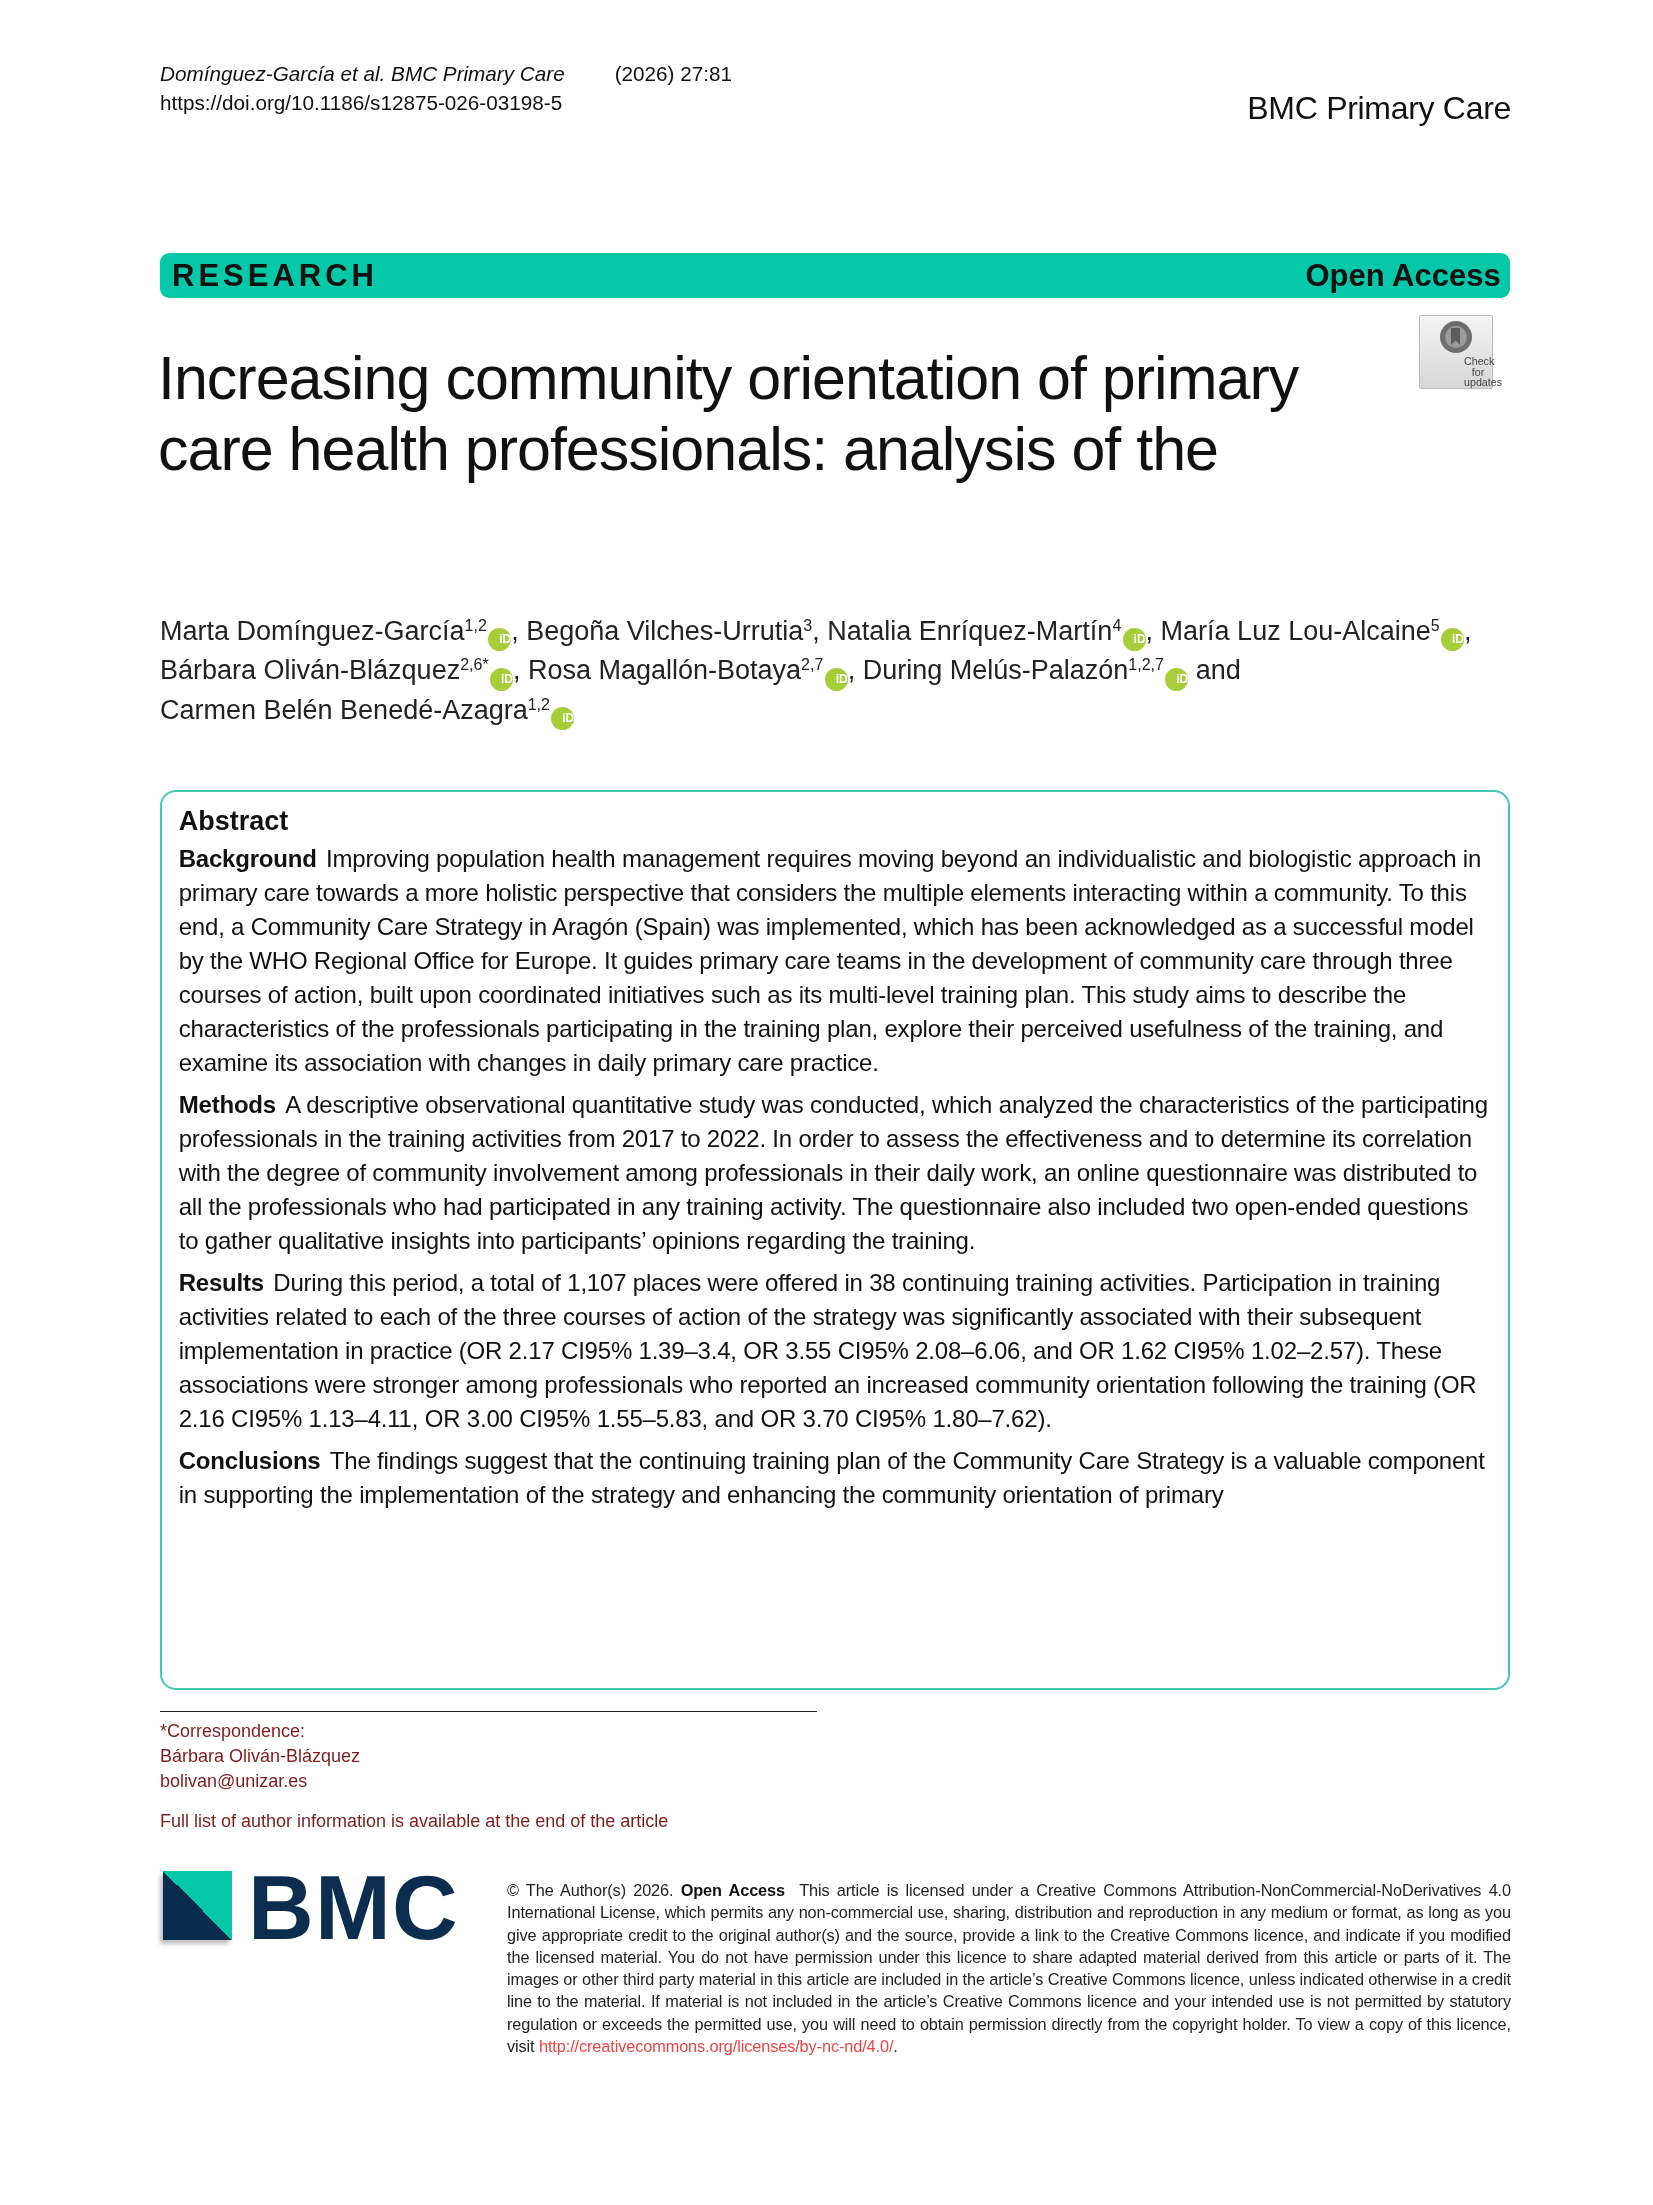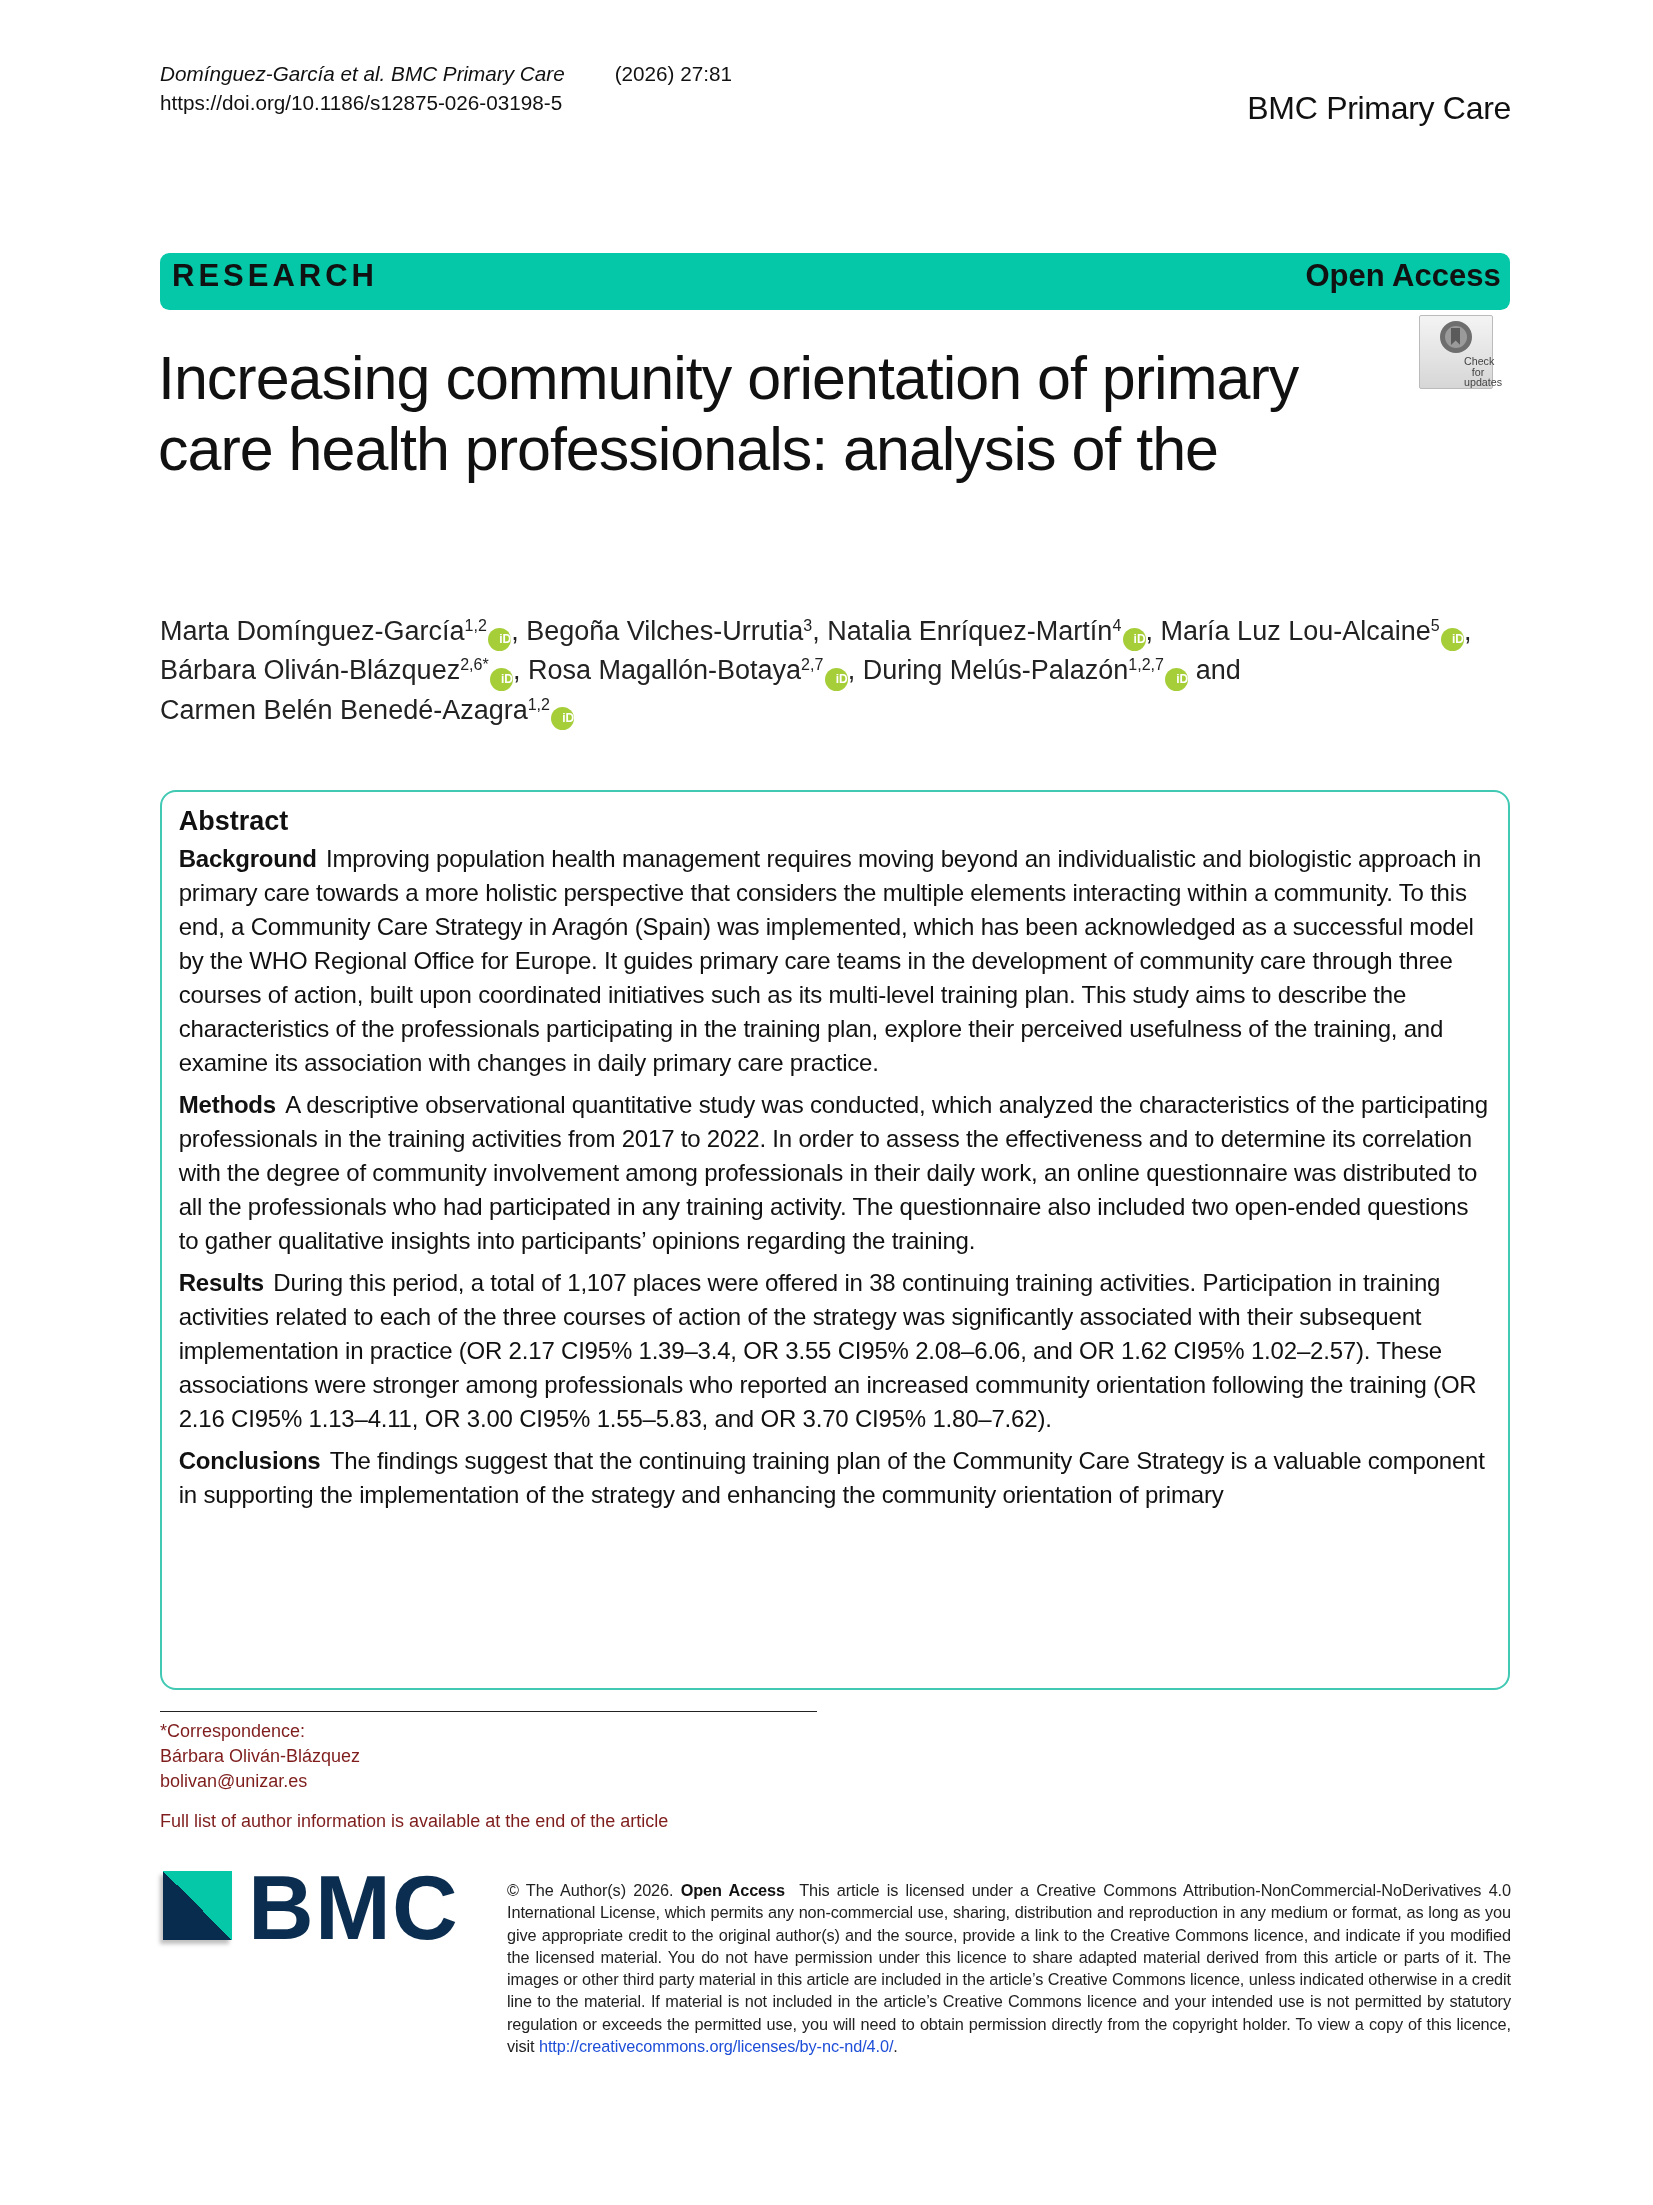--- a/index.html
+++ b/index.html
@@ -4,21 +4,21 @@
 <style>
   html,body{margin:0;padding:0;background:#fff;}
   body{width:1654px;height:2205px;position:relative;overflow:hidden;
        font-family:"Liberation Sans",sans-serif;color:#111;}
   .abs{position:absolute;}
   .hdr-left{left:160px;top:59px;font-size:20.7px;line-height:29px;color:#111;}
   .hdr-left .row1{display:flex;}
   .hdr-left .cite{font-style:italic;}
   .hdr-left .vol{margin-left:50px;}
   .journal{right:143px;top:90px;font-size:32px;color:#111;letter-spacing:-0.3px;}
-  .banner{left:160px;top:253px;width:1350px;height:57px;background:#05c8a8;
+  .banner{left:160px;top:253px;width:1350px;height:45px;background:#05c8a8;
           border-radius:9.3px;}
   .banner .type{position:absolute;left:12px;top:5.3px;font-size:31px;font-weight:bold;
           letter-spacing:4px;color:#111;}
   .banner .oa{position:absolute;right:9.3px;top:5.3px;font-size:31px;font-weight:bold;color:#111;}
   .check{left:1419px;top:315px;width:72px;height:72px;border:0.7px solid #bbb;border-radius:2px;
          background:linear-gradient(#f4f4f4,#d6d6d6);text-align:center;}
   .check .ring{width:32px;height:32px;border-radius:50%;border:5.3px solid #6e6e6e;
          margin:5.3px auto 0;box-sizing:border-box;position:relative;background:#9a9a9a;}
   .check .ring:after{content:"";position:absolute;left:6px;top:1.3px;width:9.3px;height:17.3px;
          background:#5b5b5b;clip-path:polygon(0 0,100% 0,100% 100%,50% 75%,0 100%);}
@@ -40,21 +40,21 @@
   .corr .full{margin-top:14.7px;}
   .logo{left:163px;top:1871px;width:300px;height:73px;}
   .logo .sq{position:absolute;left:0;top:0;width:69px;height:69px;
          background:linear-gradient(to top right,#082c4e 50%,#05c8a8 50%);
          box-shadow:-2.7px 4px 4px rgba(0,0,0,0.25);}
   .logo .word{position:absolute;left:85px;top:-14.7px;font-size:91px;font-weight:bold;
          color:#0b2d4f;letter-spacing:1.3px;}
   .license{left:507px;top:1879px;width:1004px;font-size:16.3px;line-height:22.3px;color:#222;
          text-align:justify;letter-spacing:-0.1px;}
   .license b{font-weight:bold;color:#111;}
-  .license .link{color:#1d4ed8;}
+  .license .link{color:#ef4444;}
 </style>
 </head>
 <body>
 
 <div class="abs hdr-left">
   <div class="row1">
     <span class="cite">Domínguez-García et al. BMC Primary Care</span>
     <span class="vol">(2026) 27:81</span>
   </div>
   <div>https://doi.org/10.1186/s12875-026-03198-5</div>

